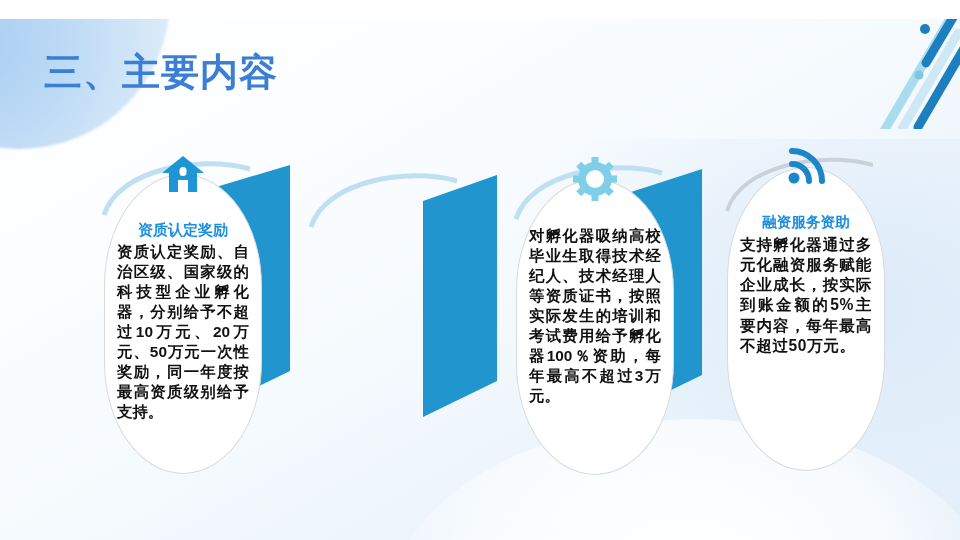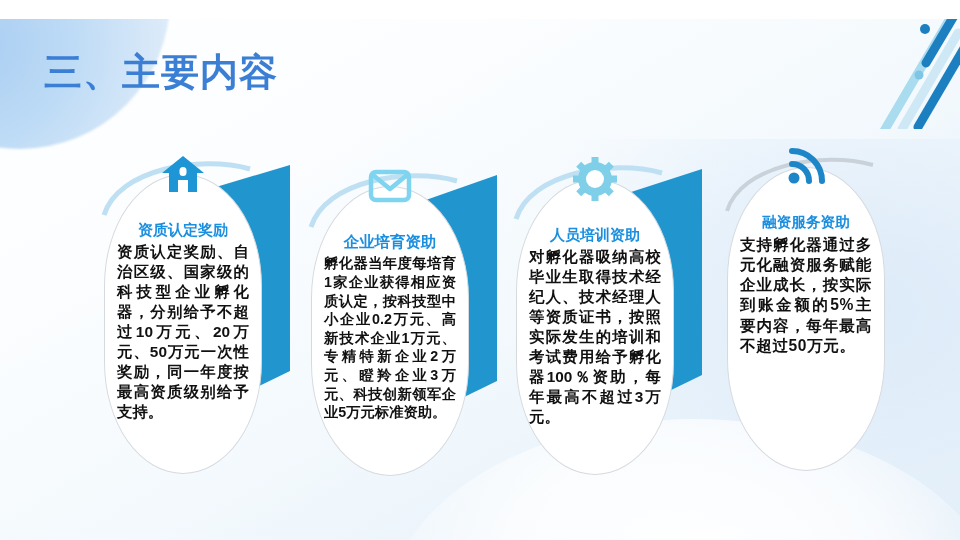--- a/index.html
+++ b/index.html
@@ -190,49 +190,38 @@
       <div class="card-icon">
         <svg width="46" height="42" viewBox="0 0 46 42">
           <path d="M23 3 L44 20 L37 20 L37 39 L28 39 L28 27 L18 27 L18 39 L9 39 L9 20 L2 20 Z" fill="#1e95d4"></path>
           <rect x="19.5" y="14" width="7" height="9" rx="3.5" fill="#ffffff"></rect>
         </svg>
       </div>
       <div class="card-title">资质认定奖励</div>
       <div class="card-body">资质认定奖励、自治区级、国家级的科技型企业孵化器，分别给予不超过10万元、20万元、50万元一次性奖励，同一年度按最高资质级别给予支持。</div>
     </div>
 
-    <div class="card" id="card-2">
-      <div class="card-icon">
-        <svg width="44" height="36" viewBox="0 0 44 36">
-          <rect x="3" y="4" width="38" height="28" rx="5" fill="none" stroke="#7fd4f0" stroke-width="4.5"></rect>
-          <path d="M5 7 L22 21 L39 7" fill="none" stroke="#7fd4f0" stroke-width="4.5" stroke-linecap="round" stroke-linejoin="round"></path>
-        </svg>
-      </div>
-      <div class="card-title">企业培育资助</div>
-      <div class="card-body">孵化器当年度每培育1家企业获得相应资质认定，按科技型中小企业0.2万元、高新技术企业1万元、专精特新企业2万元、瞪羚企业3万元、科技创新领军企业5万元标准资助。</div>
-    </div>
 
     <div class="card" id="card-3">
       <div class="card-icon">
         <svg width="44" height="44" viewBox="0 0 44 44">
           <g fill="#7fcfe8">
             <circle cx="22" cy="22" r="17"></circle>
             <rect x="18.5" y="0" width="7" height="8"></rect>
             <rect x="18.5" y="36" width="7" height="8"></rect>
             <rect x="0" y="18.5" width="8" height="7"></rect>
             <rect x="36" y="18.5" width="8" height="7"></rect>
             <rect x="5" y="6" width="7" height="8" transform="rotate(-45 8.5 10)"></rect>
             <rect x="32" y="6" width="7" height="8" transform="rotate(45 35.5 10)"></rect>
             <rect x="5" y="30" width="7" height="8" transform="rotate(45 8.5 34)"></rect>
             <rect x="32" y="30" width="7" height="8" transform="rotate(-45 35.5 34)"></rect>
           </g>
           <circle cx="22" cy="22" r="9" fill="#ffffff"></circle>
         </svg>
       </div>
-      <div class="card-title">人员培训资助</div>
       <div class="card-body">对孵化器吸纳高校毕业生取得技术经纪人、技术经理人等资质证书，按照实际发生的培训和考试费用给予孵化器100％资助，每年最高不超过3万元。</div>
     </div>
 
     <div class="card" id="card-4">
       <div class="card-icon">
         <svg width="42" height="40" viewBox="0 0 42 40">
           <g fill="none" stroke="#1c86c8" stroke-width="6" stroke-linecap="round">
             <path d="M7 4 A30 30 0 0 1 37 34"></path>
             <path d="M7 17 A17 17 0 0 1 24 34"></path>
           </g>

